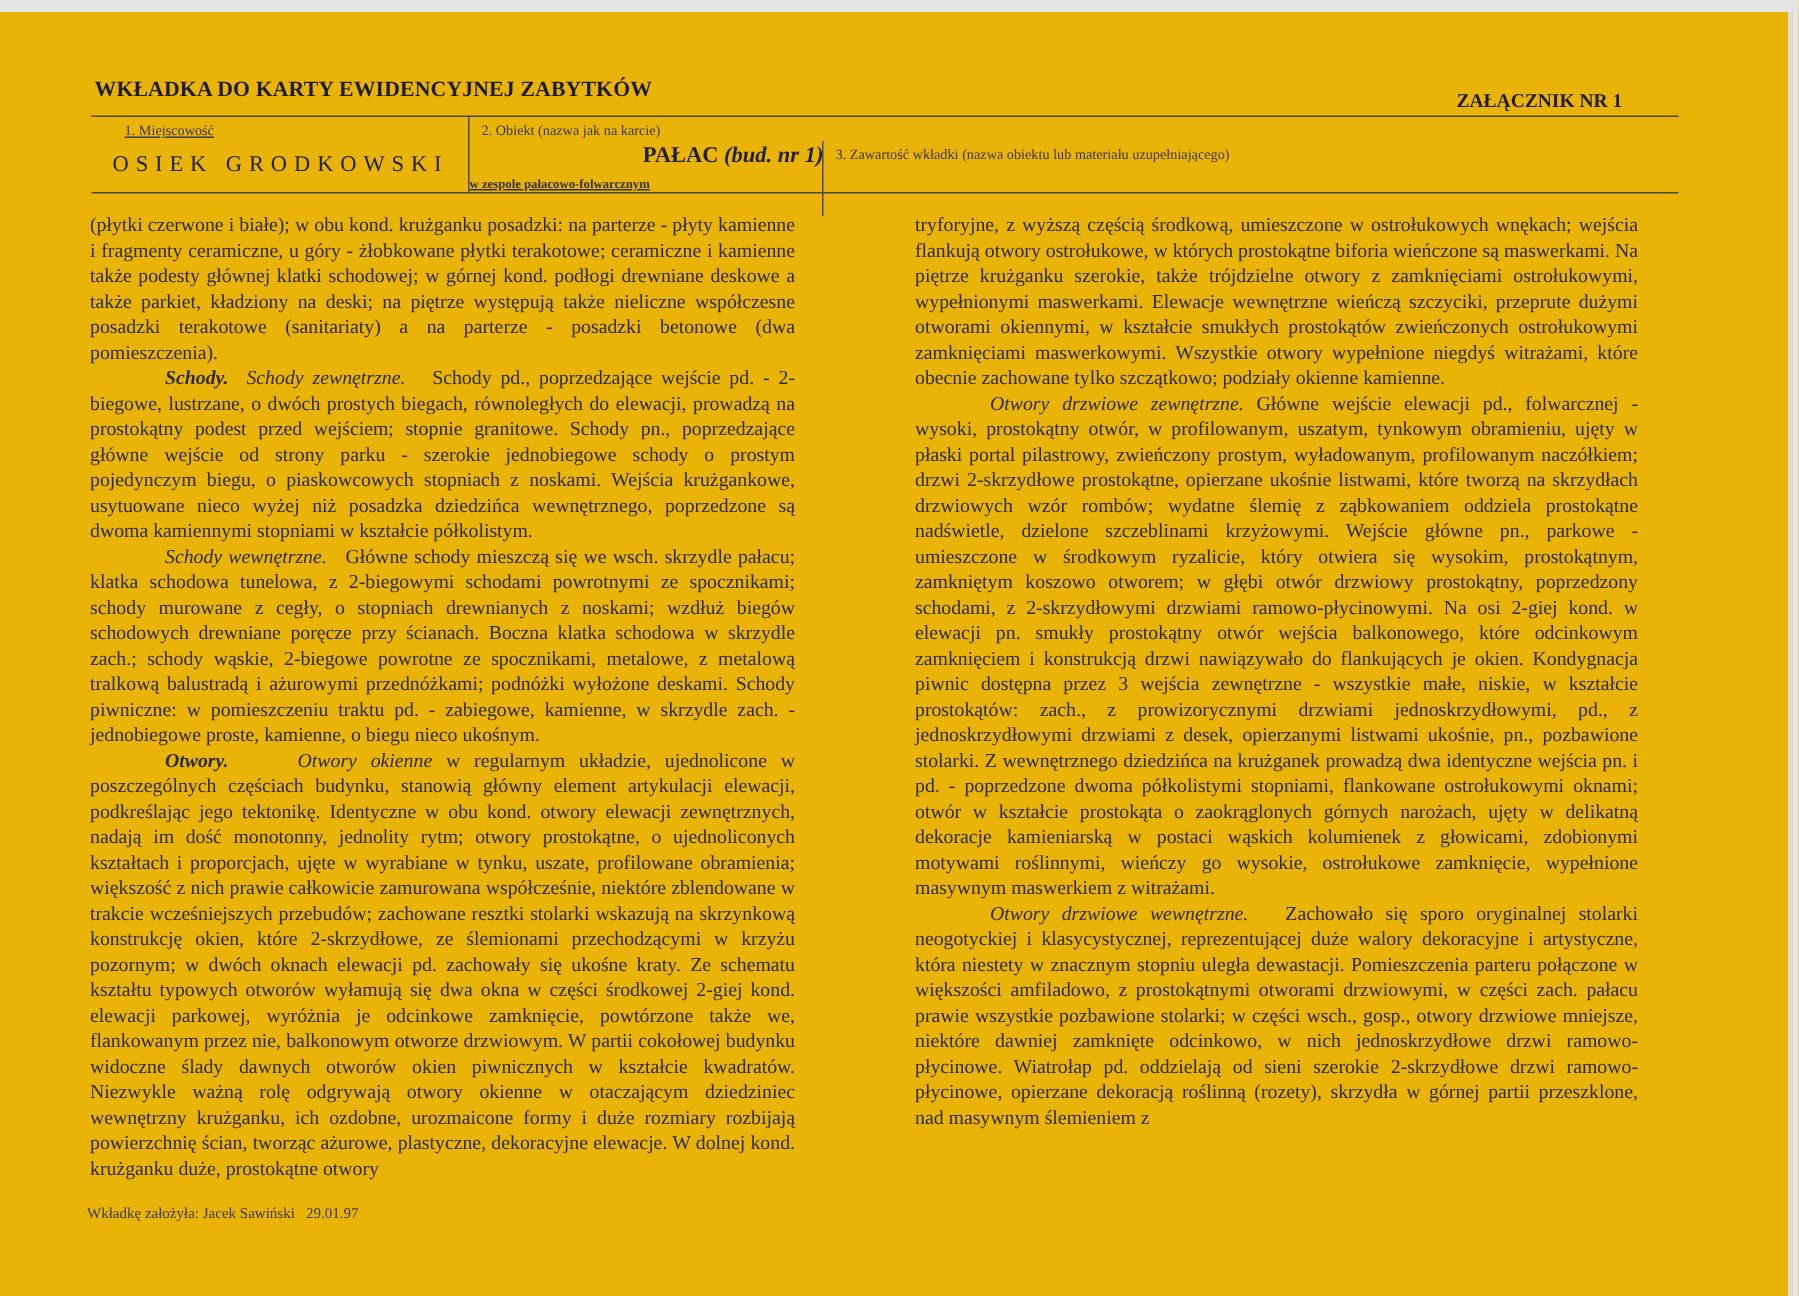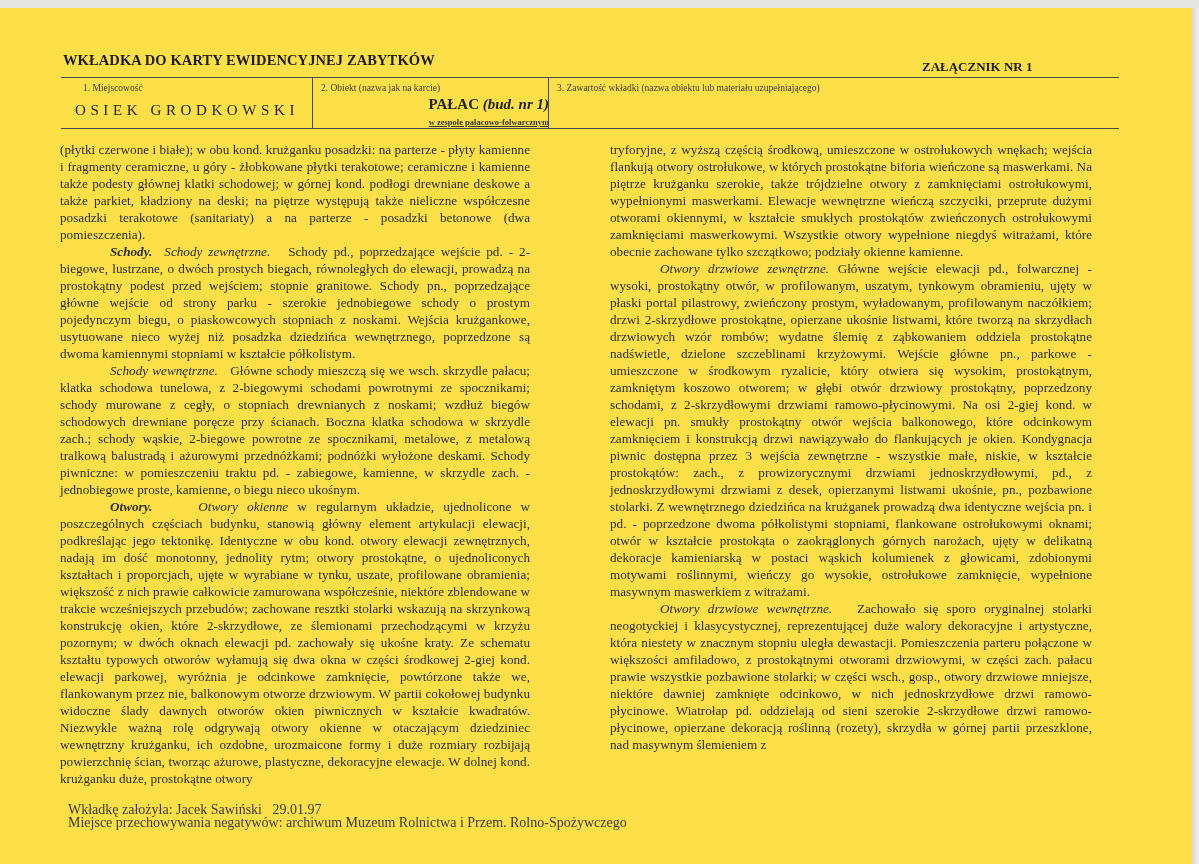--- a/index.html
+++ b/index.html
@@ -5,73 +5,73 @@
   html, body { margin: 0; padding: 0; }
   body {
     width: 1199px; height: 864px; overflow: hidden;
     background: #e9e8e6;
     font-family: "Liberation Serif", "DejaVu Serif", serif;
     color: #2a2a2a;
     position: relative;
   }
   .page {
     position: absolute; left: 0; top: 8px; width: 1192px; height: 856px;
-    background: #fde047;
+    background: #eab308;
     border-right: 3px solid #dcdcda;
   }
   .edge-top {
     position: absolute; left: 0; top: 0; width: 1199px; height: 8px; background: #e4e4e2;
   }
   .header-title {
     position: absolute; left: 63px; top: 44px;
     font-weight: bold; font-size: 14.5px; letter-spacing: 0.1px; color: #1d1d1d;
   }
   .header-annex {
-    position: absolute; left: 922px; top: 51px;
+    position: absolute; left: 971px; top: 51px;
     font-weight: bold; font-size: 13px; color: #1d1d1d; text-align: center;
   }
   .header-table {
     position: absolute; left: 61px; top: 69px; width: 1058px; height: 50px;
     border-top: 1.5px solid #4a4a4a; border-bottom: 1.5px solid #4a4a4a;
   }
   .cell { position: absolute; top: 0; height: 50px; }
   .cell-1 { left: 0; width: 251px; }
   .cell-2 { left: 251px; width: 236px; border-left: 1.5px solid #4a4a4a; }
-  .cell-3 { left: 487px; width: 571px; border-left: 1.5px solid #4a4a4a; }
+  .cell-3 { left: 487px; width: 571px; border-left: 1.5px solid #4a4a4a; margin-top: 16px; }
   .cell-label { position: absolute; font-size: 9.5px; color: #3a3a3a; top: 5px; }
-  .cell-1 .cell-label { left: 22px; }
+  .cell-1 .cell-label { left: 22px; text-decoration: underline; }
   .cell-2 .cell-label { left: 8px; }
   .cell-3 .cell-label { left: 8px; }
   .place-value {
     position: absolute; left: 14px; top: 24px;
     font-weight: normal; font-size: 15px; letter-spacing: 4.6px; color: #222;
   }
   .object-value {
     position: absolute; left: 0; width: 236px; top: 18px; text-align: right;
     font-weight: bold; font-size: 15px; color: #222;
   }
   .object-value i { font-weight: bold; }
   .object-sub {
-    position: absolute; left: 0; width: 236px; top: 39px; text-align: right;
+    position: absolute; left: 0; width: 236px; top: 39px; text-align: left;
     font-size: 8.5px; font-weight: bold; text-decoration: underline; color: #333;
   }
   .content-value {
     position: absolute; left: 0; width: 571px; top: 20px; text-align: center;
     font-size: 14px; color: #222;
   }
   .col {
     position: absolute; top: 133px; width: 470px;
     font-size: 13.2px; line-height: 17px; text-align: justify; color: #2c2c2c;
   }
   .col-left { left: 60px; }
   .col-right { left: 610px; width: 482px; }
   .col p { margin: 0; }
   .col p.indent { text-indent: 50px; }
   .footer {
-    position: absolute; left: 68px; top: 795px; font-size: 14px; line-height: 13px; color: #3a3a3a;
+    position: absolute; left: 58px; top: 795px; font-size: 10px; line-height: 13px; color: #3a3a3a;
   }
 </style>
 </head>
 <body>
 
 <div class="edge-top"></div>
 <div class="page">
 
   <div class="header-title">WKŁADKA DO KARTY EWIDENCYJNEJ ZABYTKÓW</div>
   <div class="header-annex">ZAŁĄCZNIK NR 1</div>
@@ -99,15 +99,14 @@
   </div>
 
   <div class="col col-right">
     <p>tryforyjne, z wyższą częścią środkową, umieszczone w ostrołukowych wnękach; wejścia flankują otwory ostrołukowe, w których prostokątne biforia wieńczone są maswerkami. Na piętrze krużganku szerokie, także trójdzielne otwory z zamknięciami ostrołukowymi, wypełnionymi maswerkami. Elewacje wewnętrzne wieńczą szczyciki, przeprute dużymi otworami okiennymi, w kształcie smukłych prostokątów zwieńczonych ostrołukowymi zamknięciami maswerkowymi. Wszystkie otwory wypełnione niegdyś witrażami, które obecnie zachowane tylko szczątkowo; podziały okienne kamienne.</p>
     <p class="indent"><i>Otwory drzwiowe zewnętrzne.</i> <span>Główne wejście elewacji pd., folwarcznej - wysoki, prostokątny otwór, w profilowanym, uszatym, tynkowym obramieniu, ujęty w płaski portal pilastrowy, zwieńczony prostym, wyładowanym, profilowanym naczółkiem; drzwi 2-skrzydłowe prostokątne, opierzane ukośnie listwami, które tworzą na skrzydłach drzwiowych wzór rombów; wydatne ślemię z ząbkowaniem oddziela prostokątne nadświetle, dzielone szczeblinami krzyżowymi. Wejście główne pn., parkowe - umieszczone w środkowym ryzalicie, który otwiera się wysokim, prostokątnym, zamkniętym koszowo otworem; w głębi otwór drzwiowy prostokątny, poprzedzony schodami, z 2-skrzydłowymi drzwiami ramowo-płycinowymi. Na osi 2-giej kond. w elewacji pn. smukły prostokątny otwór wejścia balkonowego, które odcinkowym zamknięciem i konstrukcją drzwi nawiązywało do flankujących je okien. Kondygnacja piwnic dostępna przez 3 wejścia zewnętrzne - wszystkie małe, niskie, w kształcie prostokątów: zach., z prowizorycznymi drzwiami jednoskrzydłowymi, pd., z jednoskrzydłowymi drzwiami z desek, opierzanymi listwami ukośnie, pn., pozbawione stolarki. Z wewnętrznego dziedzińca na krużganek prowadzą dwa identyczne wejścia pn. i pd. - poprzedzone dwoma półkolistymi stopniami, flankowane ostrołukowymi oknami; otwór w kształcie prostokąta o zaokrąglonych górnych narożach, ujęty w delikatną dekoracje kamieniarską w postaci wąskich kolumienek z głowicami, zdobionymi motywami roślinnymi, wieńczy go wysokie, ostrołukowe zamknięcie, wypełnione masywnym maswerkiem z witrażami.</span></p>
     <p class="indent"><i>Otwory drzwiowe wewnętrzne.</i>&nbsp;&nbsp; <span>Zachowało się sporo oryginalnej stolarki neogotyckiej i klasycystycznej, reprezentującej duże walory dekoracyjne i artystyczne, która niestety w znacznym stopniu uległa dewastacji. Pomieszczenia parteru połączone w większości amfiladowo, z prostokątnymi otworami drzwiowymi, w części zach. pałacu prawie wszystkie pozbawione stolarki; w części wsch., gosp., otwory drzwiowe mniejsze, niektóre dawniej zamknięte odcinkowo, w nich jednoskrzydłowe drzwi ramowo-płycinowe. Wiatrołap pd. oddzielają od sieni szerokie 2-skrzydłowe drzwi ramowo-płycinowe, opierzane dekoracją roślinną (rozety), skrzydła w górnej partii przeszklone, nad masywnym ślemieniem z</span></p>
   </div>
 
   <div class="footer">
     <div style="white-space:pre;">Wkładkę założyła: Jacek Sawiński   29.01.97</div>
-    <div>Miejsce przechowywania negatywów: archiwum Muzeum Rolnictwa i Przem. Rolno-Spożywczego</div>
   </div>
 </div>
 
 </body></html>

